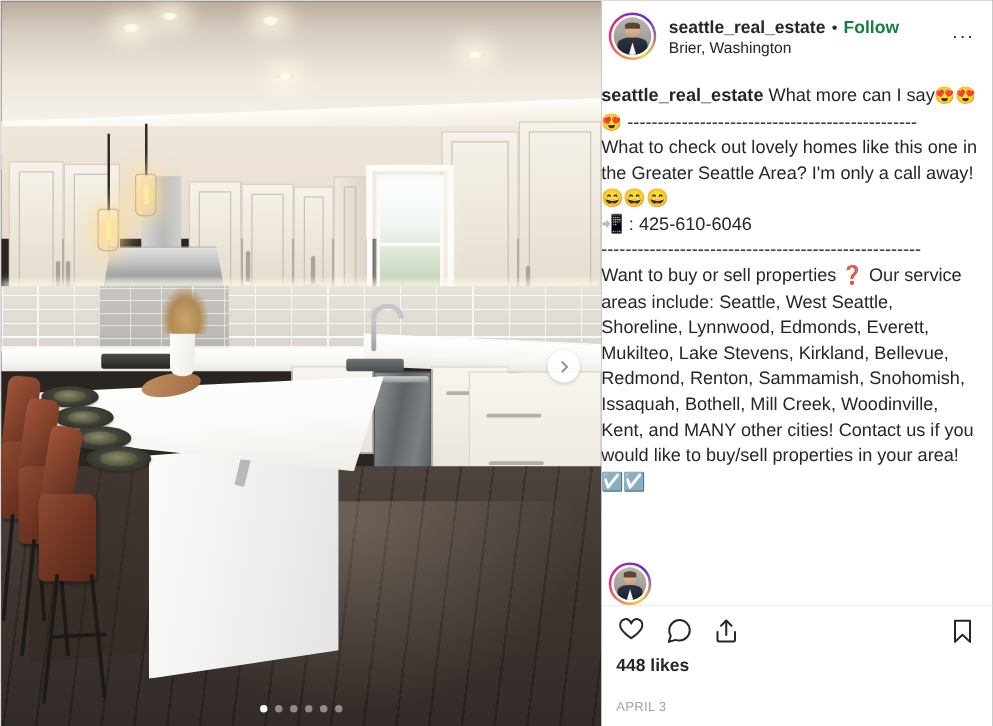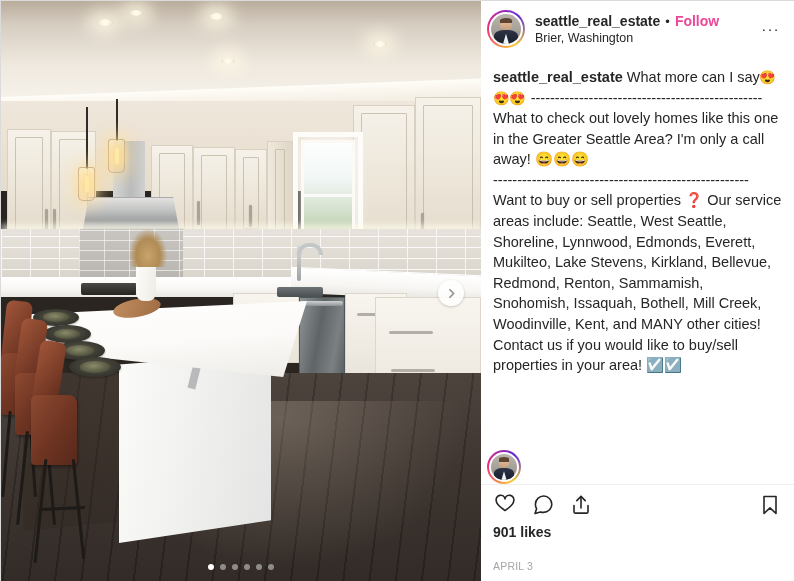--- a/index.html
+++ b/index.html
@@ -270,32 +270,32 @@
   }
   .av-shirt {
     position: absolute; left: 50%; bottom: 0; width: 20%; height: 34%;
     margin-left: -10%; background: #f2f3f5;
     clip-path: polygon(50% 0, 100% 100%, 0 100%);
   }
   .hdr-text { flex: 1 1 auto; min-width: 0; }
   .hdr-line1 { display: flex; align-items: baseline; gap: 5px; font-size: 14px; }
   .uname { font-weight: bold; color: #262626; }
   .sep-dot { color: #262626; font-size: 13px; }
-  .follow { color: #ec4899; font-weight: bold; cursor: pointer; }
+  .follow { color: #15803d; font-weight: bold; cursor: pointer; }
   .hdr-loc { font-size: 12.5px; color: #262626; margin-top: 2px; }
   .more-btn {
     flex: 0 0 auto; width: 26px; height: 26px; cursor: pointer;
     display: flex; align-items: center; justify-content: center;
     color: #262626; letter-spacing: 2px; font-size: 15px; line-height: 1;
     padding-bottom: 8px;
   }
 
   .side-body {
     flex: 1 1 auto; overflow: hidden; position: relative;
-    padding: 10px 12px 0 12px;
+    padding: 10px 12px 0 0;
   }
   .caption {
     font-size: 14.5px; line-height: 1.42; color: #262626;
     word-wrap: break-word;
   }
   .caption .cap-user { font-weight: bold; }
   .cap-line { display: block; }
   .emoji { font-size: 13.5px; }
 
   .comment-row {
@@ -469,20 +469,21 @@
       </div>
       <div class="more-btn">...</div>
     </div>
 
     <div class="side-body">
       <div class="caption">
         <span class="cap-user">seattle_real_estate</span>
         <span>What more can I say</span><span class="emoji">😍😍😍</span>
         <span>------------------------------------------------</span>
         <span class="cap-line">What to check out lovely homes like this one in the Greater Seattle Area? I'm only a call away! 😄😄😄</span>
+        <span class="cap-line">📲 : 425-610-6046</span>
         <span class="cap-line">-----------------------------------------------------</span>
         <span class="cap-line">Want to buy or sell properties ❓ Our service areas include: Seattle, West Seattle, Shoreline, Lynnwood, Edmonds, Everett, Mukilteo, Lake Stevens, Kirkland, Bellevue, Redmond, Renton, Sammamish, Snohomish, Issaquah, Bothell, Mill Creek, Woodinville, Kent, and MANY other cities! Contact us if you would like to buy/sell properties in your area! ☑️☑️</span>
       </div>
 
       <div class="comment-row">
         <div class="avatar-ring">
           <div class="avatar-inner">
             <span class="av-suit"></span>
             <span class="av-shirt"></span>
             <span class="av-face"></span>
@@ -511,18 +512,18 @@
             <polyline points="7.8 7.6 12 3.4 16.2 7.6"></polyline>
           </svg>
         </span>
         <span class="spacer"></span>
         <span class="icon-btn">
           <svg width="24" height="24" viewBox="0 0 24 24" fill="none" stroke="#262626" stroke-width="1.6" stroke-linecap="round" stroke-linejoin="round">
             <polygon points="6 3.5 18 3.5 18 20.5 12 14.8 6 20.5"></polygon>
           </svg>
         </span>
       </div>
-      <div class="likes">901 likes</div>
+      <div class="likes">448 likes</div>
       <div class="date">APRIL 3</div>
     </div>
 
   </div>
 </div>
 
 </body></html>

